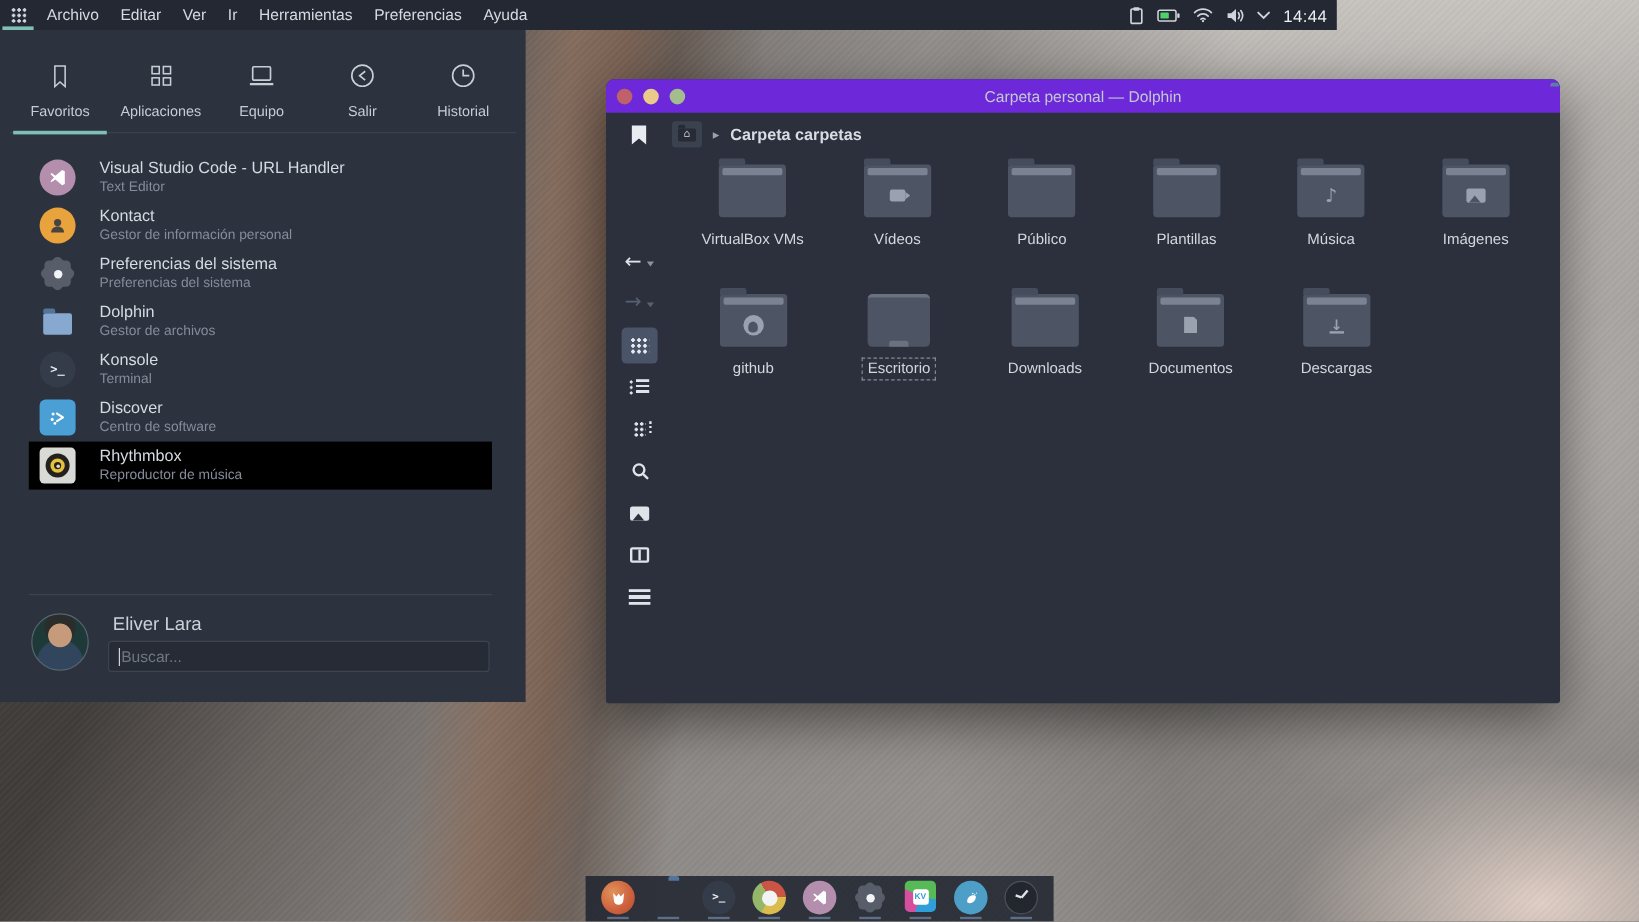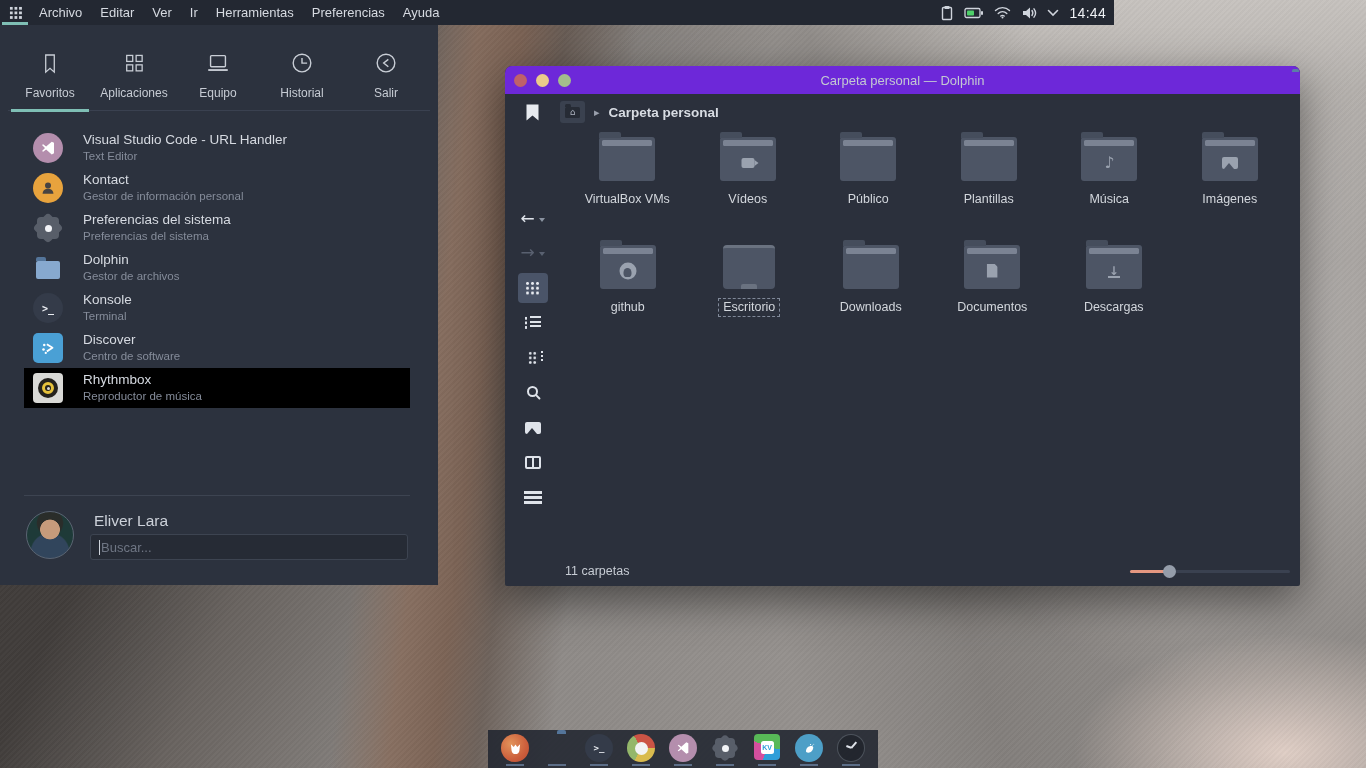--- a/index.html
+++ b/index.html
@@ -277,30 +277,30 @@
     <div class="tab">
       <svg width="26" height="26" viewBox="0 0 28 28">
           <rect x="6" y="5" width="16" height="12" rx="1"></rect>
           <path d="M3.5 20.5 h21" stroke-width="2"></path>
         </svg>
       <span>Equipo</span>
     </div>
     <div class="tab">
       <svg width="26" height="26" viewBox="0 0 28 28">
           <circle cx="14" cy="13" r="9.5"></circle>
-          <path d="M14 7.5 v5.5 h5.5"></path>
-        </svg>
-      <span>Historial</span>
+          <path d="M16.5 9 L11.5 13 L16.5 17"></path>
+        </svg>
+      <span>Salir</span>
     </div>
     <div class="tab">
       <svg width="26" height="26" viewBox="0 0 28 28">
           <circle cx="14" cy="13" r="9.5"></circle>
-          <path d="M16.5 9 L11.5 13 L16.5 17"></path>
-        </svg>
-      <span>Salir</span>
+          <path d="M14 7.5 v5.5 h5.5"></path>
+        </svg>
+      <span>Historial</span>
     </div>
   </div>
 
   <div class="applist">
     <div class="app-row">
       <div class="appicon ai-vsc">
         <svg width="18" height="18" viewBox="0 0 24 24">
             <path d="M17 3.5 L9.5 10 L5.5 7 L4 8 L8 12 L4 16 L5.5 17 L9.5 14 L17 20.5 L20 19 V5 Z" fill="#fff"></path>
           </svg>
       </div>
@@ -402,21 +402,21 @@
   <div class="crumbbar">
     <div class="bm-slot">
       <svg width="13" height="17" viewBox="0 0 13 17">
           <path d="M0.5 0.5 h12 v16 l-6 -5 -6 5 z" fill="#e8ebf0"></path>
         </svg>
     </div>
     <div class="homebtn">
       <span class="fold-home"></span>
     </div>
     <span class="crumb-sep">▸</span>
-    <span class="crumb-label">Carpeta personal</span>
+    <span class="crumb-label">Carpeta carpetas</span>
   </div>
 
   <div class="sidebar">
     <div class="side-item navrow" style="top:80px;">
       <span class="arrow-ch">←</span>
       <span class="dd-caret"></span>
     </div>
     <div class="side-item navrow" style="top:114px;">
       <span class="arrow-ch dim">→</span>
       <span class="dd-caret dim"></span>
@@ -502,27 +502,20 @@
       </div>
       <div class="fitem">
         <div class="ficon">
             <span class="emblem em-down"></span>
           </div>
         <div class="flabel">Descargas</div>
       </div>
     </div>
   </div>
 
-  <div class="statusbar">
-    <span class="status-text">11 carpetas</span>
-    <div class="zoom-slider">
-      <div class="zoom-fill"></div>
-      <div class="zoom-knob"></div>
-    </div>
-  </div>
 </div>
 
 <div class="dock">
   <div class="dock-item">
     <div class="dicon d-firefox">
       <svg width="17" height="17" viewBox="0 0 24 24">
           <path d="M5.5 6 L9.5 10 L12 6.5 L14.5 10 L18.5 6 L17.5 15 C17.2 17.8 15 19.8 12 19.8 C9 19.8 6.8 17.8 6.5 15 Z" fill="#fff"></path>
         </svg>
     </div>
   </div>

